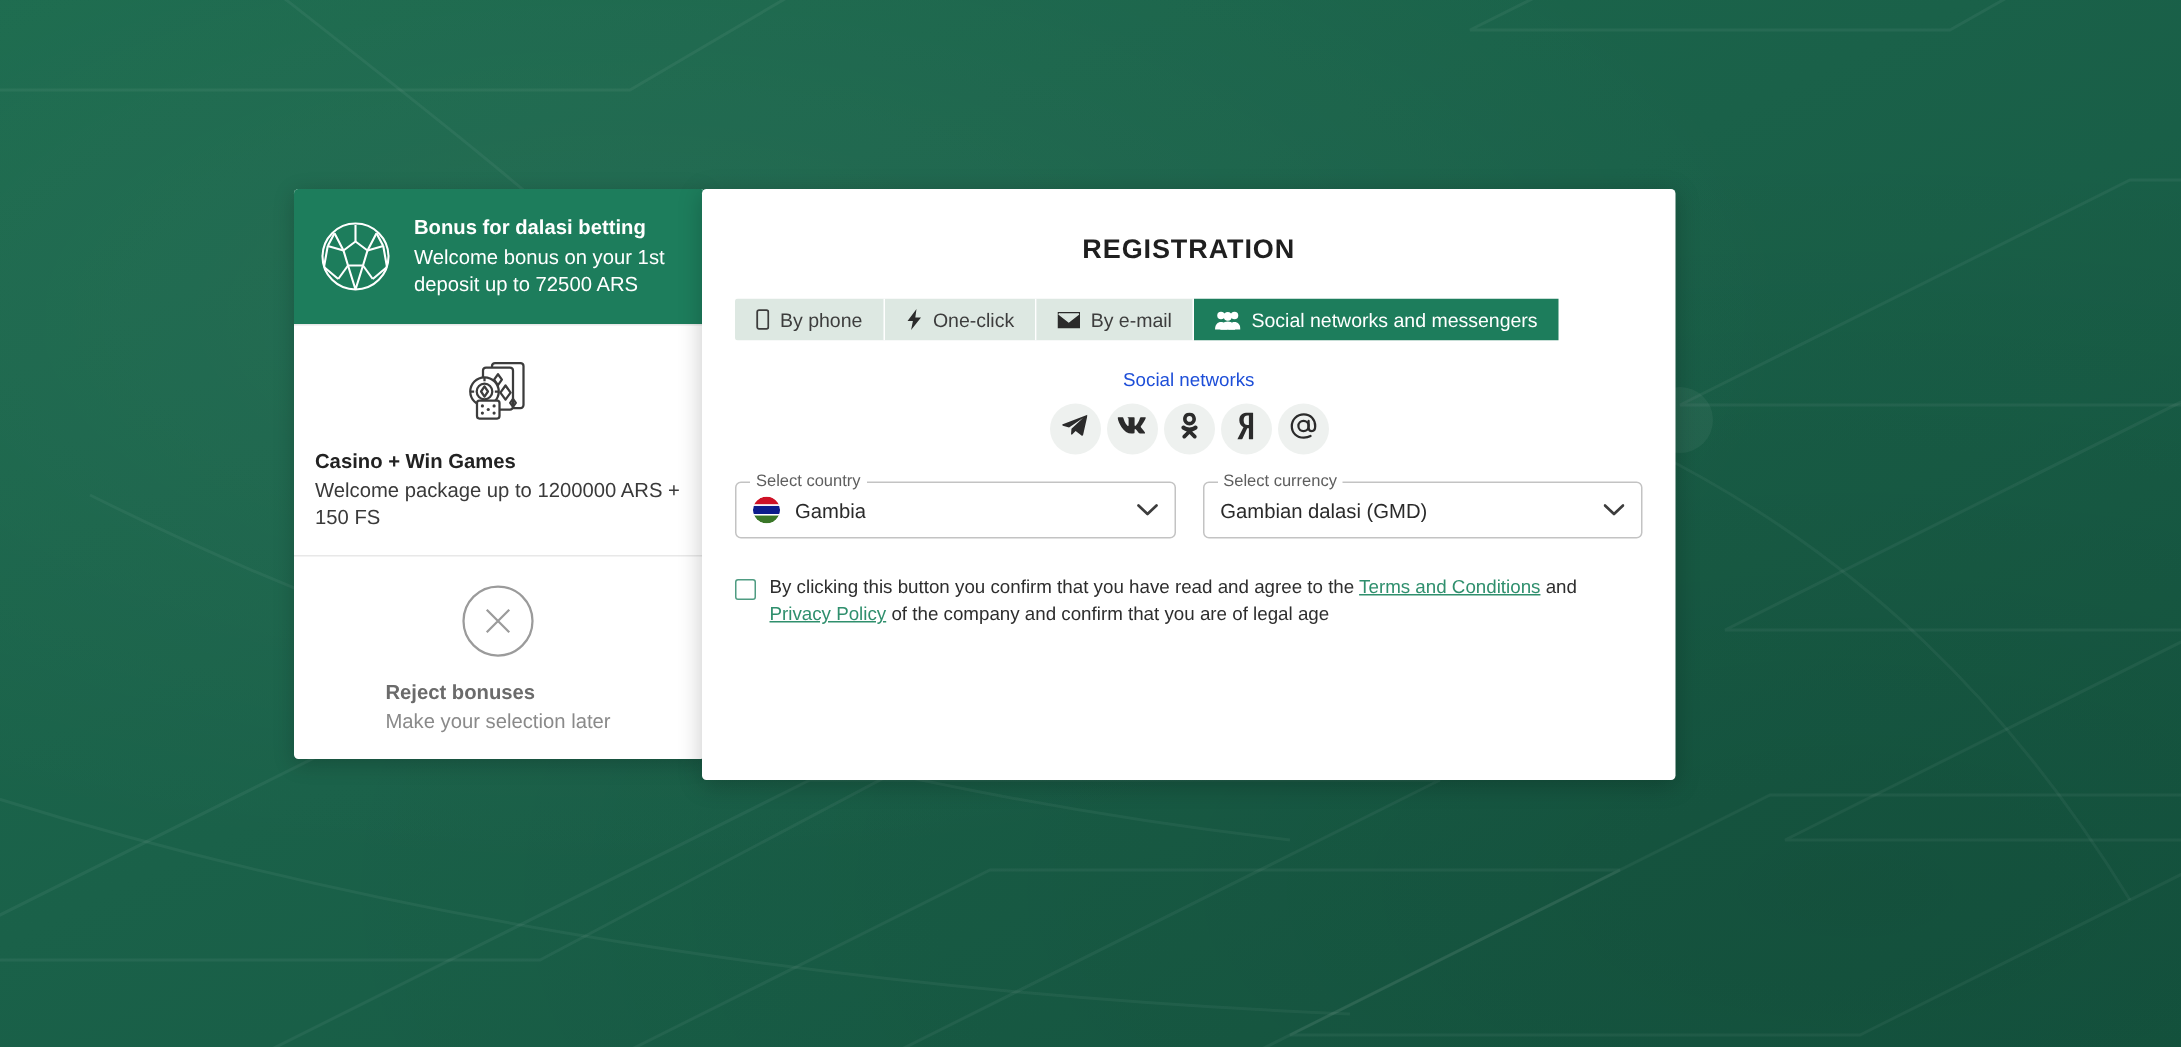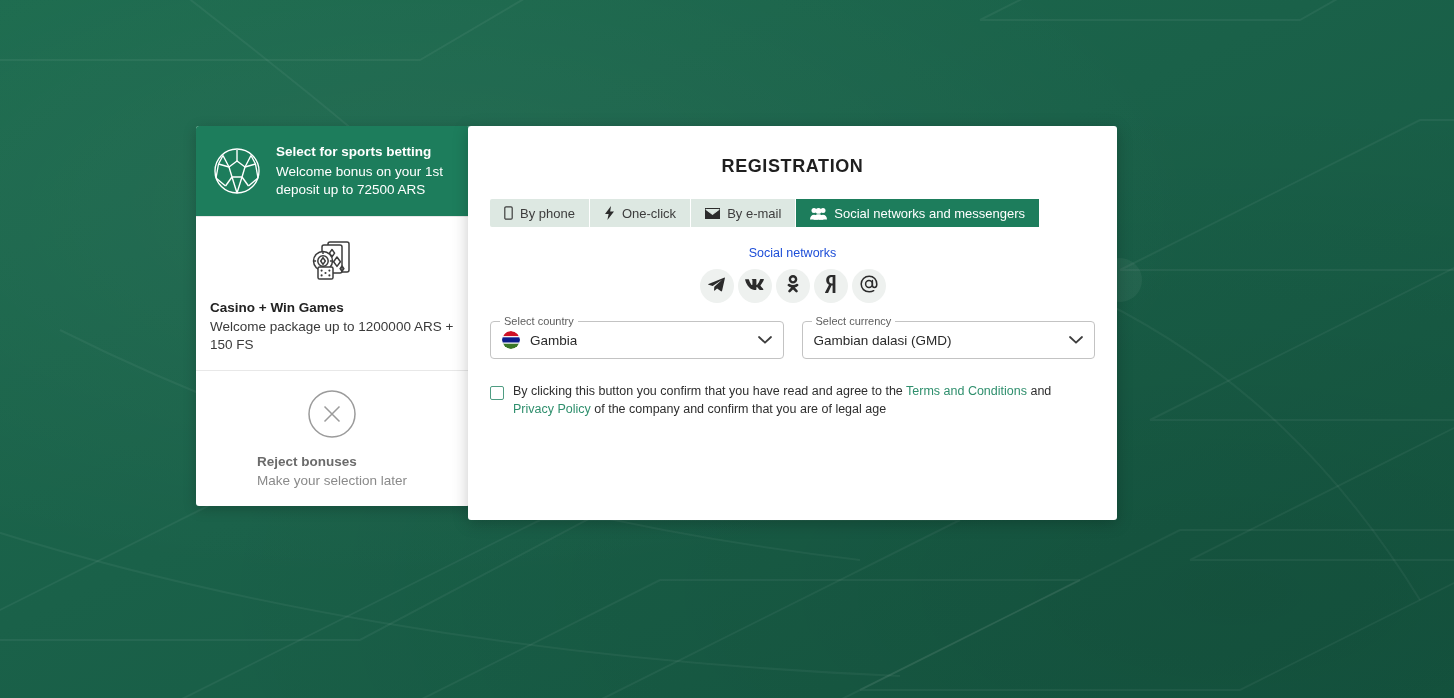--- a/index.html
+++ b/index.html
@@ -219,20 +219,21 @@
     cursor: pointer;
   }
   #terms-text {
     font-size: 12.5px;
     line-height: 1.45;
     color: #2e2e2e;
     max-width: 560px;
   }
   .tlink {
     color: #2f8f6d;
+    text-decoration: underline;
     cursor: pointer;
   }
 </style>
 </head>
 <body>
 
 <svg id="bg-pattern" viewBox="0 0 1454 698" preserveAspectRatio="none">
   <defs>
     <linearGradient id="bgGrad" x1="0" y1="0" x2="1" y2="1">
       <stop offset="0%" stop-color="#1c6b4e"></stop>
@@ -275,21 +276,21 @@
         <path d="M21,32 L14.5,41"></path>
         <path d="M18,22 L7.5,19"></path>
         <path d="M12,10.5 L18,22 M40,10.5 L34,22"></path>
         <path d="M47,33 L37.5,41 M5,33 L14.5,41"></path>
         <path d="M26,48 L21,32 M26,48 L31,32"></path>
         <path d="M12,10.5 L7.5,19 M40,10.5 L44.5,19"></path>
         <path d="M47,33 L44.5,19 M5,33 L7.5,19"></path>
       </svg>
     </div>
     <div class="bonus-txt">
-      <div class="bonus-title">Select for sports betting</div>
+      <div class="bonus-title">Bonus for dalasi betting</div>
       <div class="bonus-sub">Welcome bonus on your 1st deposit up to 72500 ARS</div>
     </div>
   </div>
 
   <div class="bonus-card divided">
     <div class="bonus-ico">
       <svg width="52" height="52" viewBox="0 0 52 52" fill="none" stroke="#3c3c3c" stroke-width="1.5" stroke-linejoin="round">
         <rect x="22" y="8" width="21" height="30" rx="2"></rect>
         <rect x="16" y="11" width="20" height="28" rx="2" fill="#ffffff"></rect>
         <path d="M26,15.5 l2.6,3.6 -2.6,3.6 -2.6,-3.6 Z"></path>

